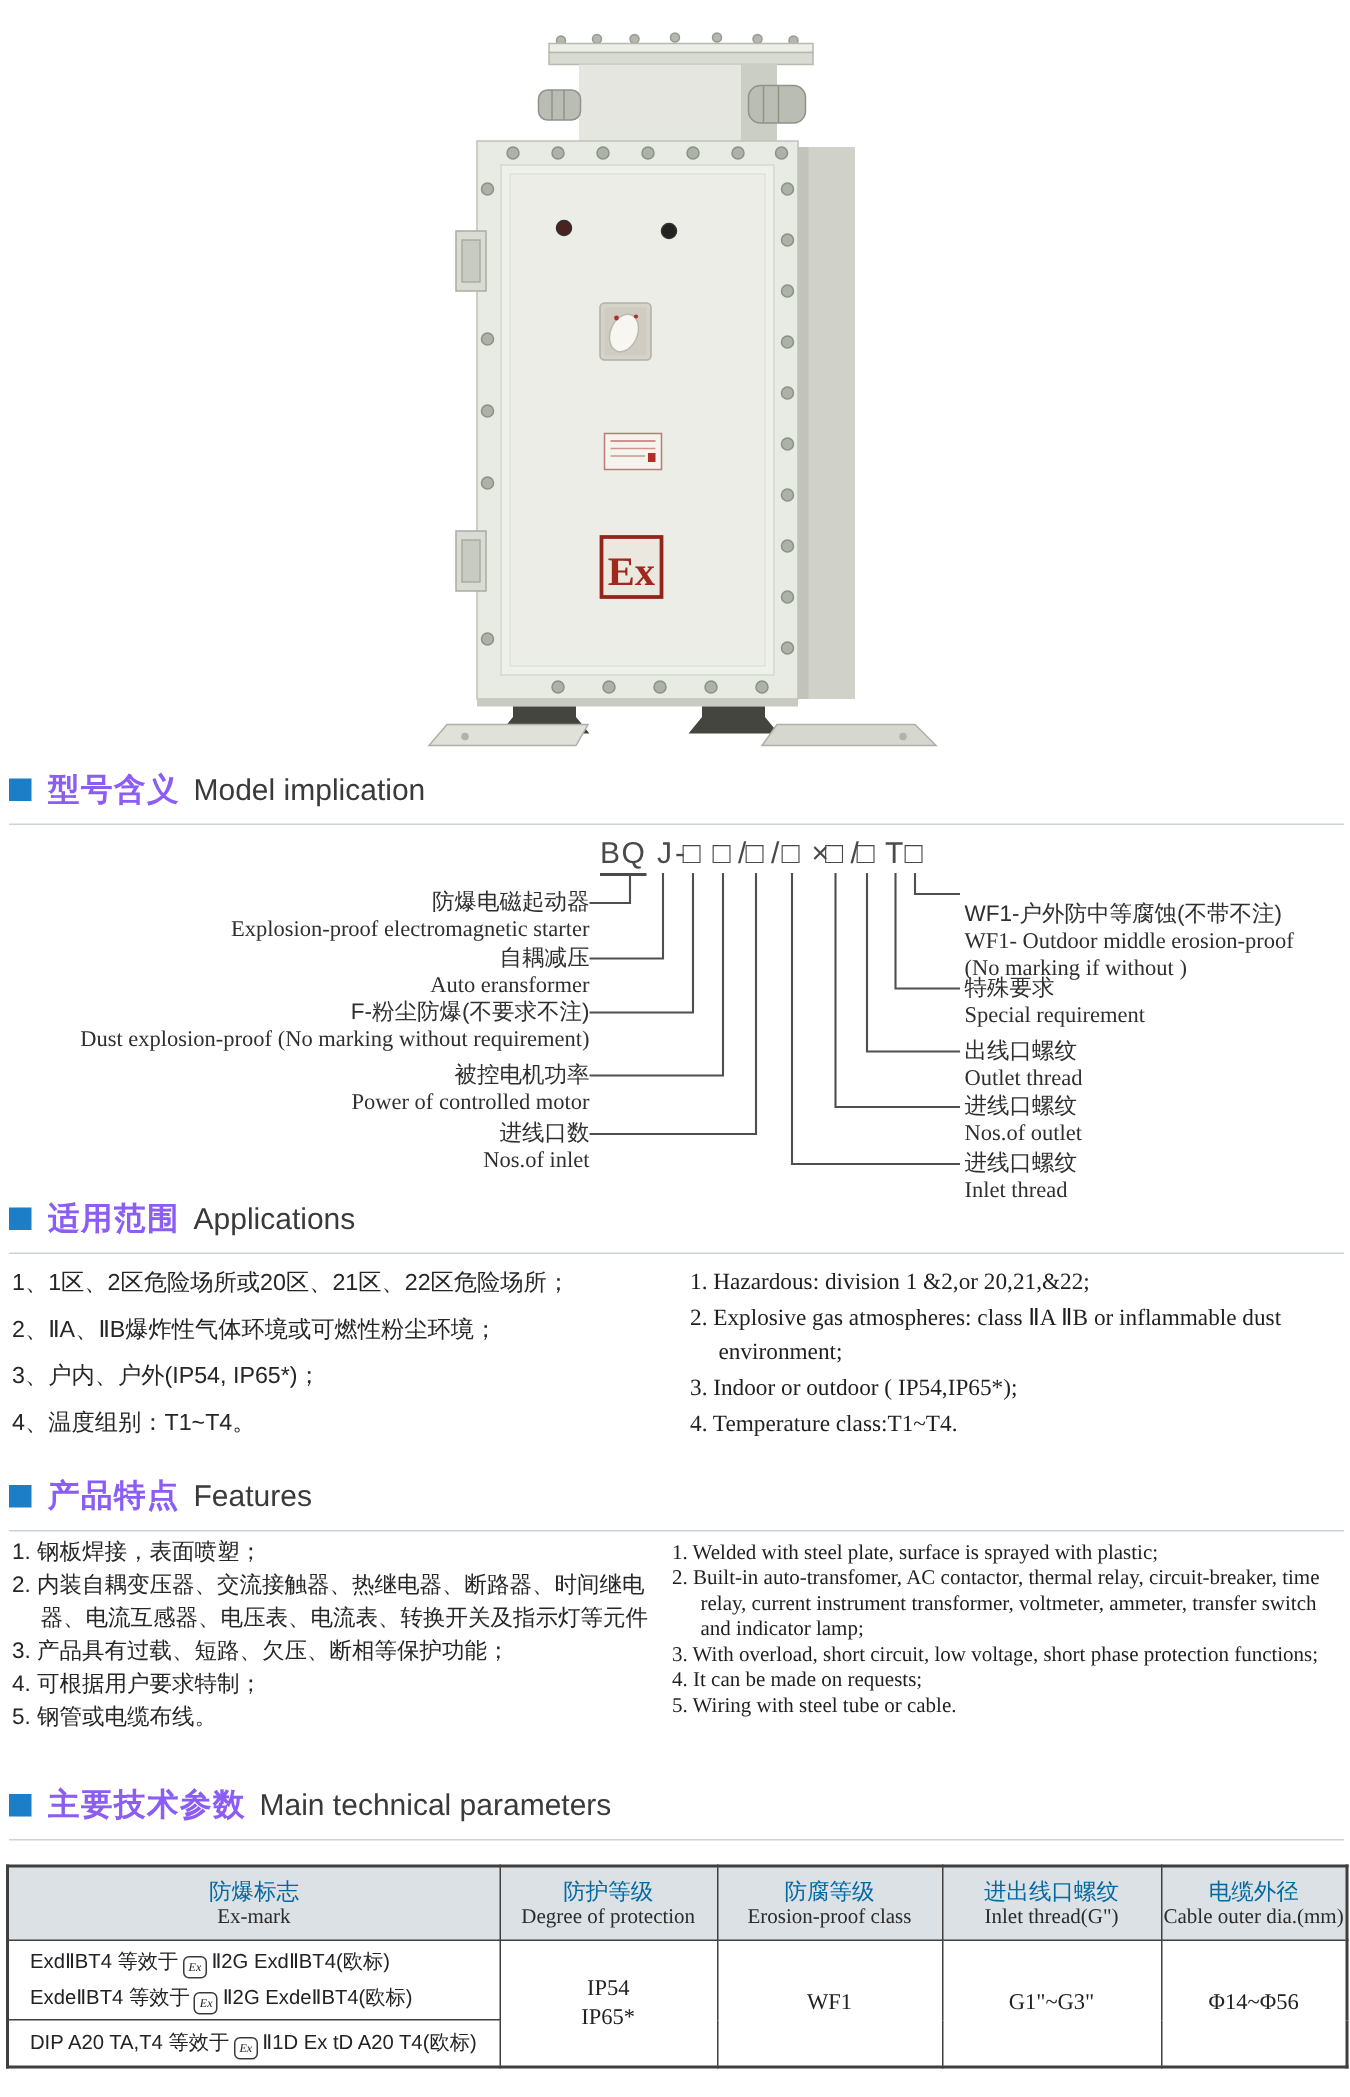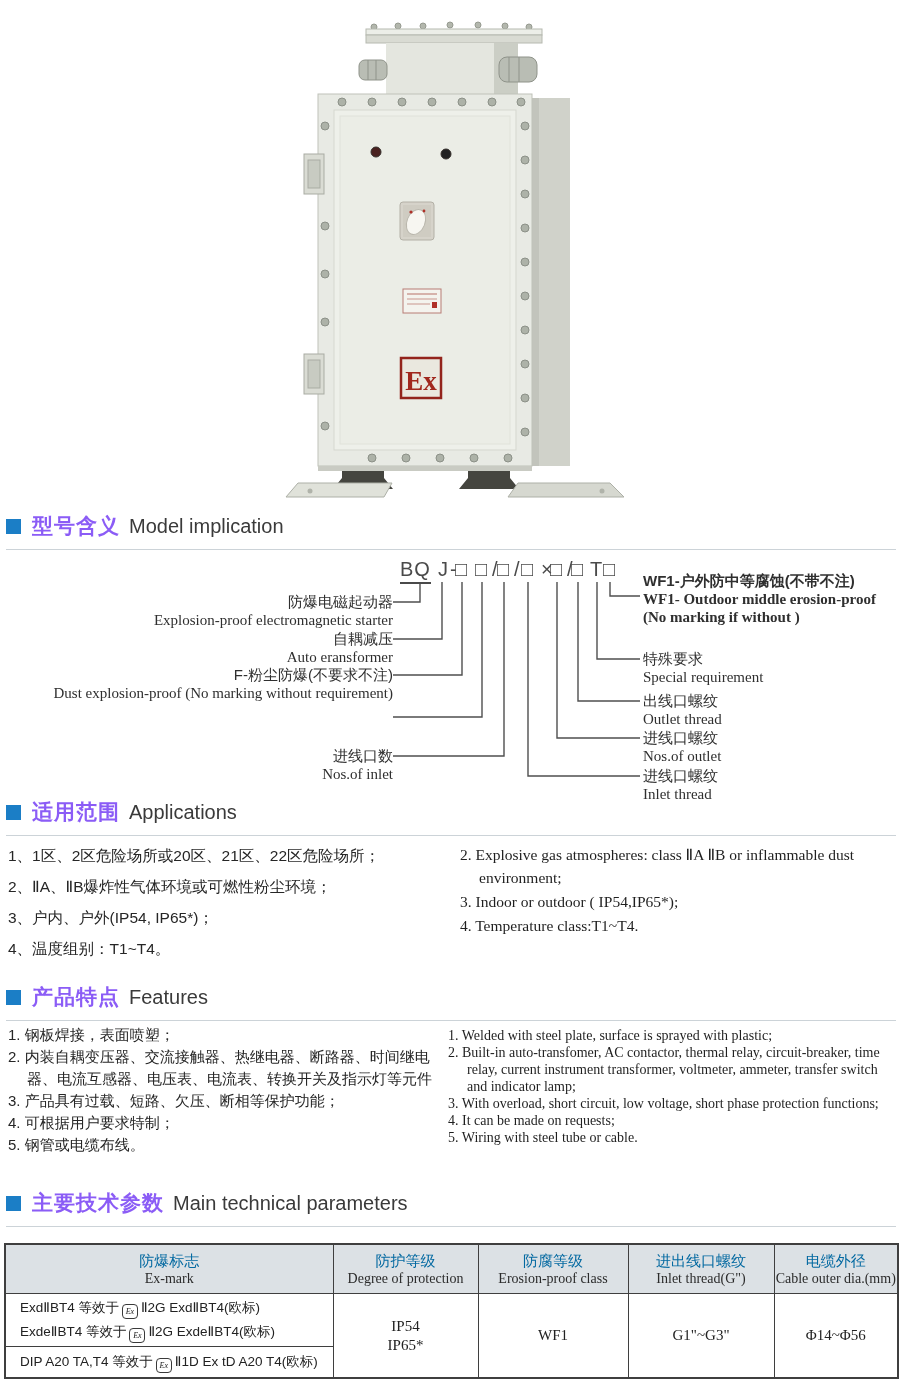--- a/index.html
+++ b/index.html
@@ -201,26 +201,30 @@
     <div class="call-en">Explosion-proof  electromagnetic starter</div>
   </div>
   <div class="lcall" style="top:82px;">
     <div class="call-cn">自耦减压</div>
     <div class="call-en">Auto  eransformer</div>
   </div>
   <div class="lcall" style="top:118px;">
     <div class="call-cn">F-粉尘防爆(不要求不注)</div>
     <div class="call-en">Dust explosion-proof (No marking without requirement)</div>
   </div>
+  <div class="lcall" style="top:160px;">
+    <div class="call-cn">被控电机功率</div>
+    <div class="call-en">Power of controlled motor</div>
+  </div>
   <div class="lcall" style="top:199px;">
     <div class="call-cn">进线口数</div>
     <div class="call-en">Nos.of inlet</div>
   </div>
 
-  <div class="rcall" style="top:24px;font-weight:bold;">
+  <div class="rcall" style="top:53px;">
     <div class="call-cn">WF1-户外防中等腐蚀(不带不注)</div>
     <div class="call-en">WF1- Outdoor middle erosion-proof</div>
     <div class="call-en">(No marking  if without )</div>
   </div>
   <div class="rcall" style="top:102px;">
     <div class="call-cn">特殊要求</div>
     <div class="call-en">Special requirement</div>
   </div>
   <div class="rcall" style="top:144px;">
     <div class="call-cn">出线口螺纹</div>
@@ -239,20 +243,21 @@
 <div class="sec" style="top:798px;">
   <span class="sq"></span><span class="cn">适用范围</span><span class="en">Applications</span>
 </div>
 <div class="abs list-cn" id="apps-cn">
   <div class="it hang">1、1区、2区危险场所或20区、21区、22区危险场所；</div>
   <div class="it hang">2、ⅡA、ⅡB爆炸性气体环境或可燃性粉尘环境；</div>
   <div class="it hang">3、户内、户外(IP54, IP65*)；</div>
   <div class="it hang">4、温度组别：T1~T4。</div>
 </div>
 <div class="abs list-en" id="apps-en">
+  <div class="it hang">1. Hazardous: division 1 &amp;2,or 20,21,&amp;22;</div>
   <div class="it hang">2. Explosive gas atmospheres: class ⅡA ⅡB  or inflammable dust environment;</div>
   <div class="it hang">3. Indoor or outdoor ( IP54,IP65*);</div>
   <div class="it hang">4. Temperature class:T1~T4.</div>
 </div>
 
 <div class="sec" style="top:983px;">
   <span class="sq"></span><span class="cn">产品特点</span><span class="en">Features</span>
 </div>
 <div class="abs list-cn" id="feat-cn">
   <div class="it hang">1. 钢板焊接，表面喷塑；</div>

